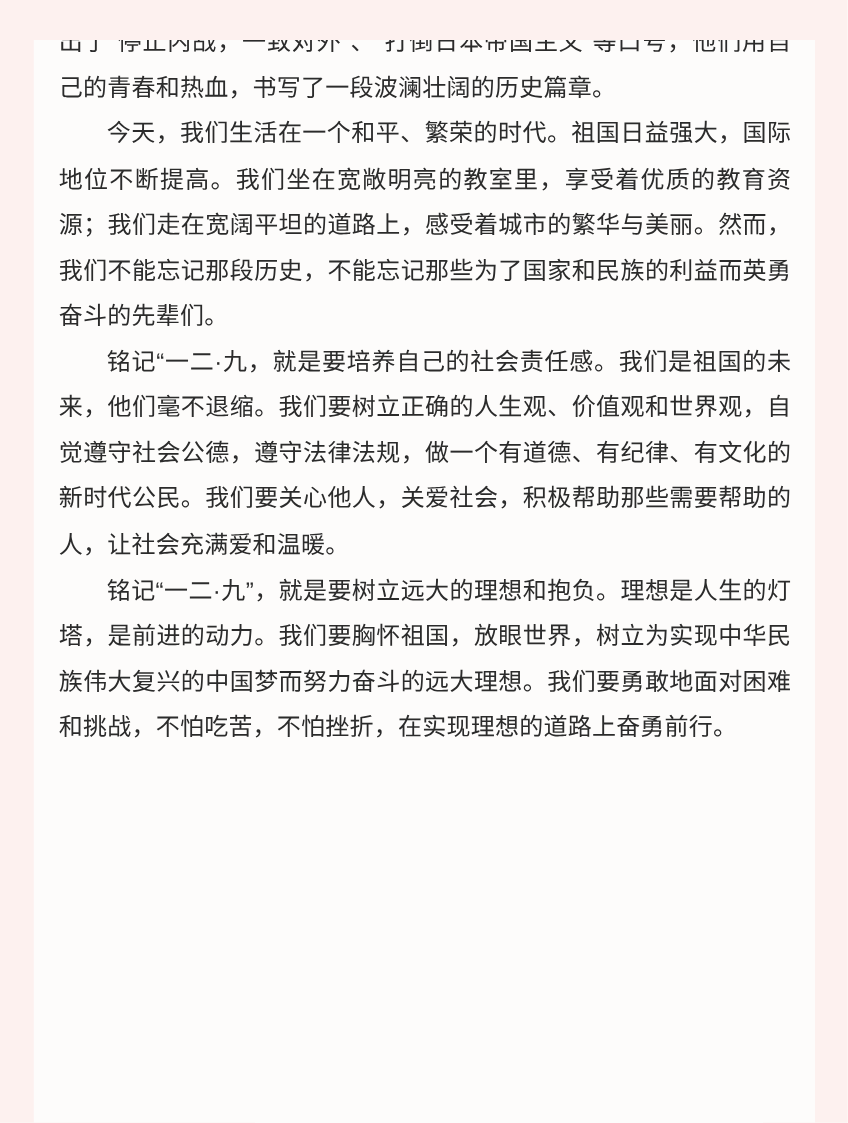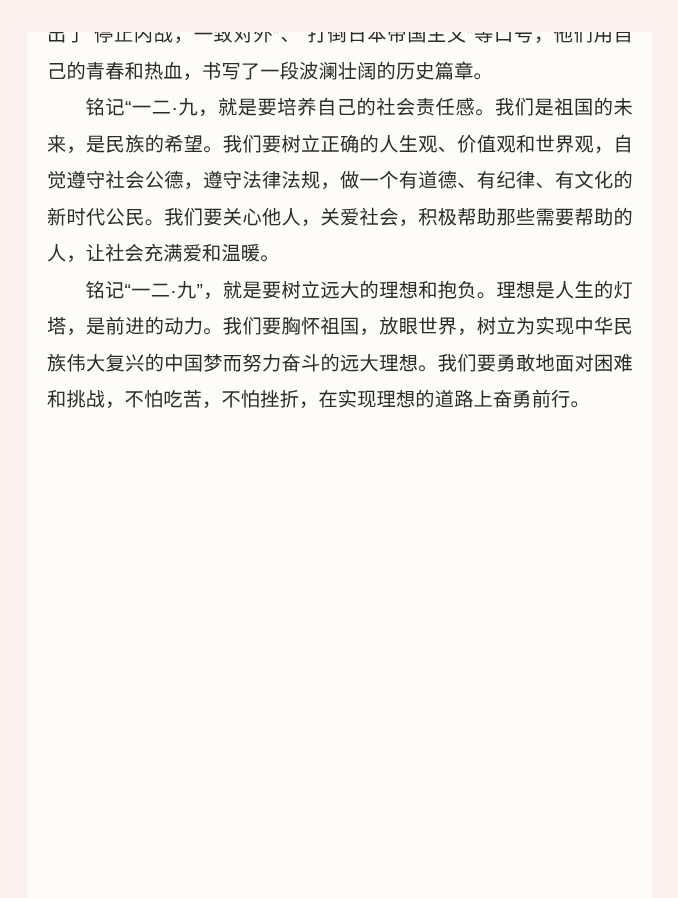--- a/index.html
+++ b/index.html
@@ -66,21 +66,22 @@
 </head>
 <body>
 
 <div id="page-frame">
   <div id="page-sheet">
     <div id="doc-body">
 
       <p class="para no-indent">出了“停止内战，一致对外”、“打倒日本帝国主义”等口号，他们用自己的青春和热血，书写了一段波澜壮阔的历史篇章。</p>
 
 
+      <p class="para">今天，我们生活在一个和平、繁荣的时代。祖国日益强大，国际地位不断提高。我们坐在宽敞明亮的教室里，享受着优质的教育资源；我们走在宽阔平坦的道路上，感受着城市的繁华与美丽。然而，我们不能忘记那段历史，不能忘记那些为了国家和民族的利益而英勇奋斗的先辈们。</p>
 
 
-      <p class="para">铭记“一二·九，就是要培养自己的社会责任感。我们是祖国的未来，是民族的希望。我们要树立正确的人生观、价值观和世界观，自觉遵守社会公德，遵守法律法规，做一个有道德、有纪律、有文化的新时代公民。我们要关心他人，关爱社会，积极帮助那些需要帮助的人，让社会充满爱和温暖。</p>
+      <p class="para">铭记“一二·九，就是要培养自己的社会责任感。我们是祖国的未来，他们毫不退缩。我们要树立正确的人生观、价值观和世界观，自觉遵守社会公德，遵守法律法规，做一个有道德、有纪律、有文化的新时代公民。我们要关心他人，关爱社会，积极帮助那些需要帮助的人，让社会充满爱和温暖。</p>
 
       <p class="para">铭记“一二·九”，就是要树立远大的理想和抱负。理想是人生的灯塔，是前进的动力。我们要胸怀祖国，放眼世界，树立为实现中华民族伟大复兴的中国梦而努力奋斗的远大理想。我们要勇敢地面对困难和挑战，不怕吃苦，不怕挫折，在实现理想的道路上奋勇前行。</p>
 
     </div>
   </div>
 </div>
 
 </body></html>

